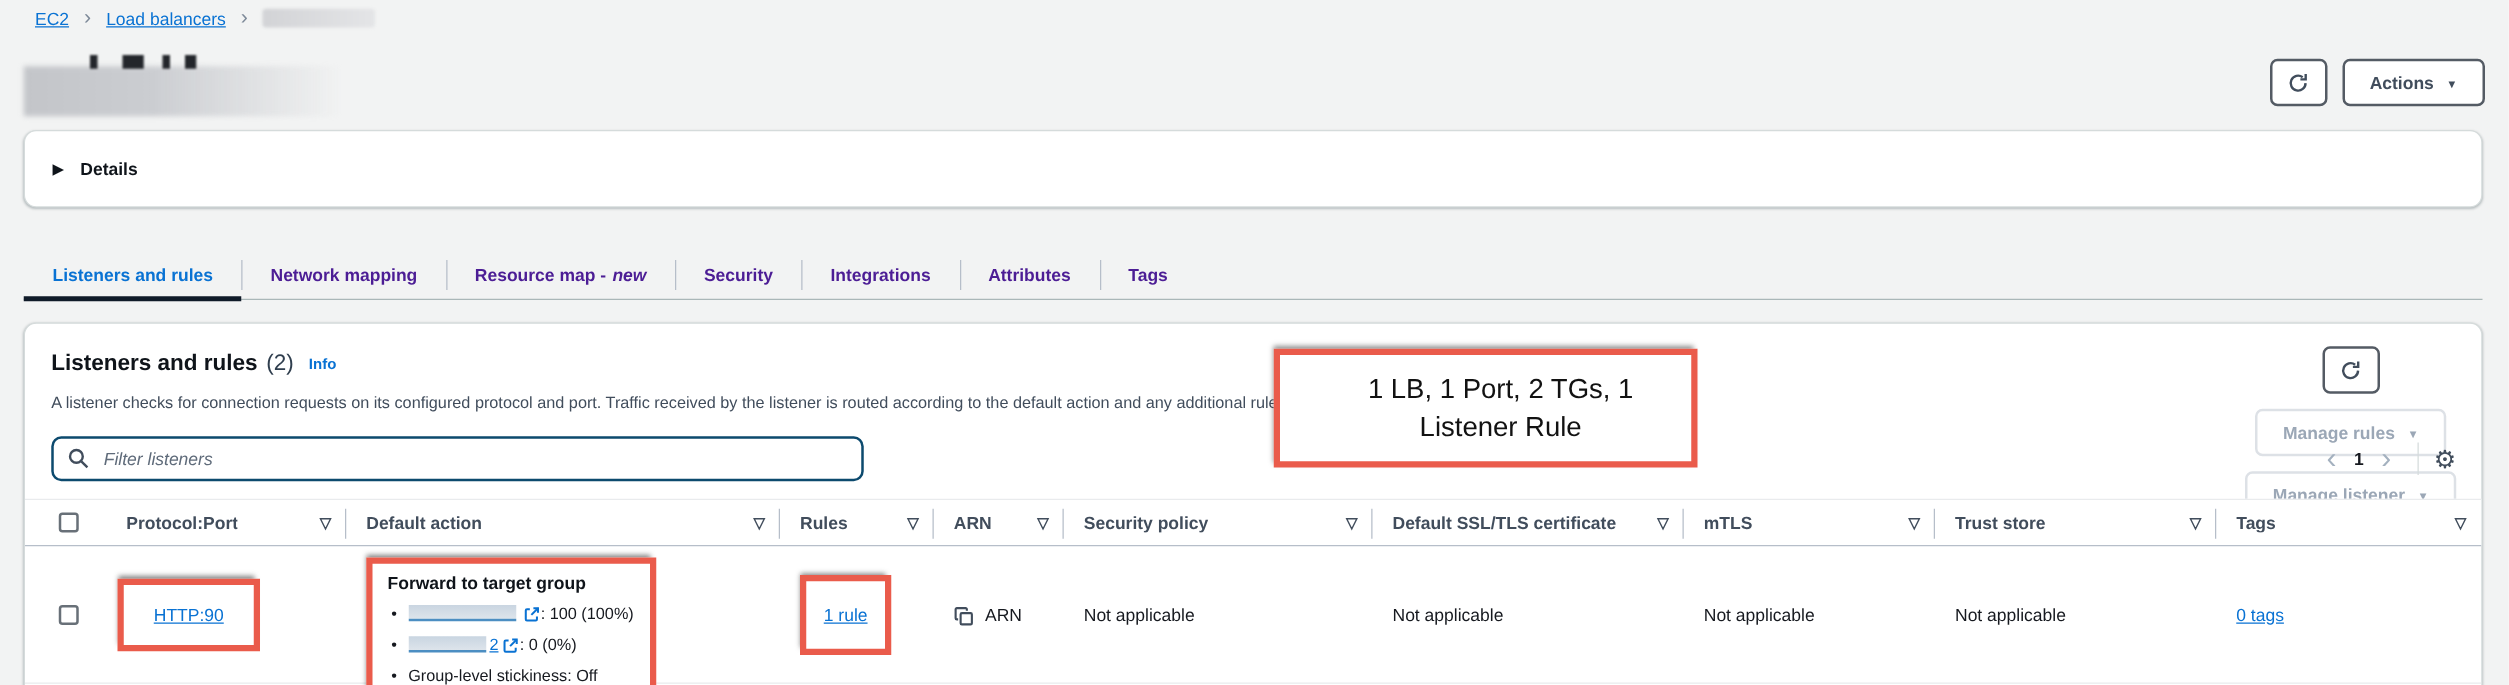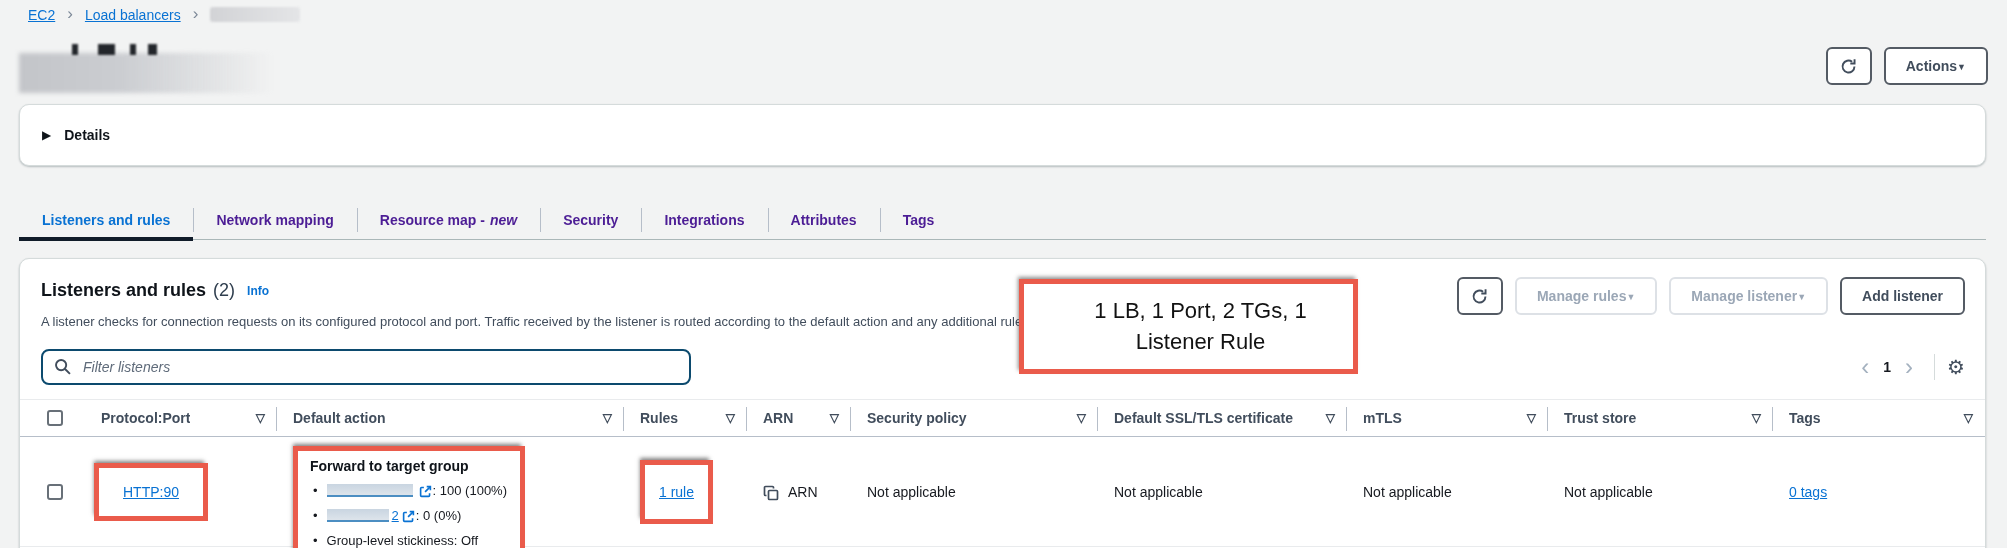--- a/index.html
+++ b/index.html
@@ -22,21 +22,21 @@
   
   .title-blur { position:absolute; left:19px; top:53px; width:255px; height:40px;
     background:linear-gradient(90deg,#c3c5c9 0%,#cbcdd1 40%,rgba(242,243,243,0) 100%);
     filter:blur(2px); }
   .title-tick { position:absolute; top:44px; height:11px; background:#23262b; filter:blur(1px); }
 
   
   .header-actions { position:absolute; right:19px; top:47px; display:flex; gap:12px; }
   .btn { height:38px; background:#fff; border:2px solid #545b64; border-radius:6px;
     color:#414d5c; font-weight:700; font-size:14px; font-family:inherit;
-    display:flex; align-items:center; padding:0 20px; cursor:pointer; white-space:nowrap; }
+    display:flex; align-items:center; gap:10px; padding:0 20px; cursor:pointer; white-space:nowrap; }
   .btn .caret { font-size:9px; position:relative; top:1px; }
   .btn.icon-btn { width:46px; padding:0; justify-content:center; }
   .btn.disabled { border-color:#dde1e6; color:#9ba7b6; cursor:default; }
 
   
   .card { position:absolute; background:#fff; border:1px solid #d5dbdb; border-radius:10px;
     box-shadow:0 1px 2px rgba(0,28,36,.25); }
   #details-card { left:19px; top:104px; width:1967px; height:62px;
     display:flex; align-items:center; padding:0 22px; cursor:pointer; }
   .disclosure { font-size:12px; color:#0f141a; margin-right:13px; }
@@ -59,21 +59,21 @@
   .panel-title { font-size:18px; font-weight:700; color:#0f141a; }
   .panel-count { font-size:18px; font-weight:400; color:#2f3e4e; margin-left:7px; }
   .info-link { font-size:12px; font-weight:700; color:#0972d3; margin-left:12px; margin-top:4px; cursor:pointer; }
   .panel-desc { position:absolute; left:21px; top:55px; font-size:13px; color:#414d5c; }
 
   .annotation-box { position:absolute; left:999px; top:20px; width:339px; height:95px;
     border:5px solid #ea5b4b; background:#fff; display:flex; align-items:center; justify-content:center;
     box-shadow:-2px -3px 4px -1px rgba(50,50,50,.55);padding-left:24px; }
   .annotation-box .txt { width:262px; text-align:center; font-size:22px; line-height:1.4; color:#121212; }
 
-  .panel-actions { position:absolute; right:20px; top:18px; display:flex; gap:12px; align-items:center; }
+  .panel-actions { position:absolute; right:20px; top:18px; display:flex; gap:12px; align-items:center;flex-direction:column; }
 
   .filter-wrap { position:absolute; left:21px; top:90px; width:650px; height:36px; }
   .filter-wrap input { width:100%; height:100%; border:2px solid #0c4a6e; border-radius:8px;
     padding:0 12px 0 40px; font-size:14px; font-family:inherit; color:#16191f; background:#fff; outline:none; }
   .filter-wrap input::placeholder { color:#5f6b7a; font-style:italic; }
   .filter-wrap svg { position:absolute; left:13px; top:9px; }
 
   .pager { position:absolute; right:20px; top:90px; height:36px; display:flex; align-items:center; }
   .page-chevron { color:#a4b1bf; font-size:24px; line-height:1; padding:0 9px; cursor:pointer; }
   .page-num { font-size:14px; font-weight:700; color:#16191f; padding:0 5px; cursor:pointer; }
@@ -221,23 +221,20 @@
           <path d="M13.7 1.2v4h-4"></path>
       </svg>
     </button>
     <button class="btn disabled">
       <span>Manage rules</span>
       <span class="caret">▼</span>
     </button>
     <button class="btn disabled">
       <span>Manage listener</span>
       <span class="caret">▼</span>
-    </button>
-    <button class="btn">
-      <span>Add listener</span>
     </button>
   </div>
 
   <div class="filter-wrap">
     <svg width="17" height="17" viewBox="0 0 16 16" fill="none" stroke="#414d5c" stroke-width="1.8">
       <circle cx="6.7" cy="6.7" r="4.8"></circle>
         <path d="M10.4 10.4 15 15"></path>
     </svg>
     <input type="text" placeholder="Filter listeners" style="">
   </div>

